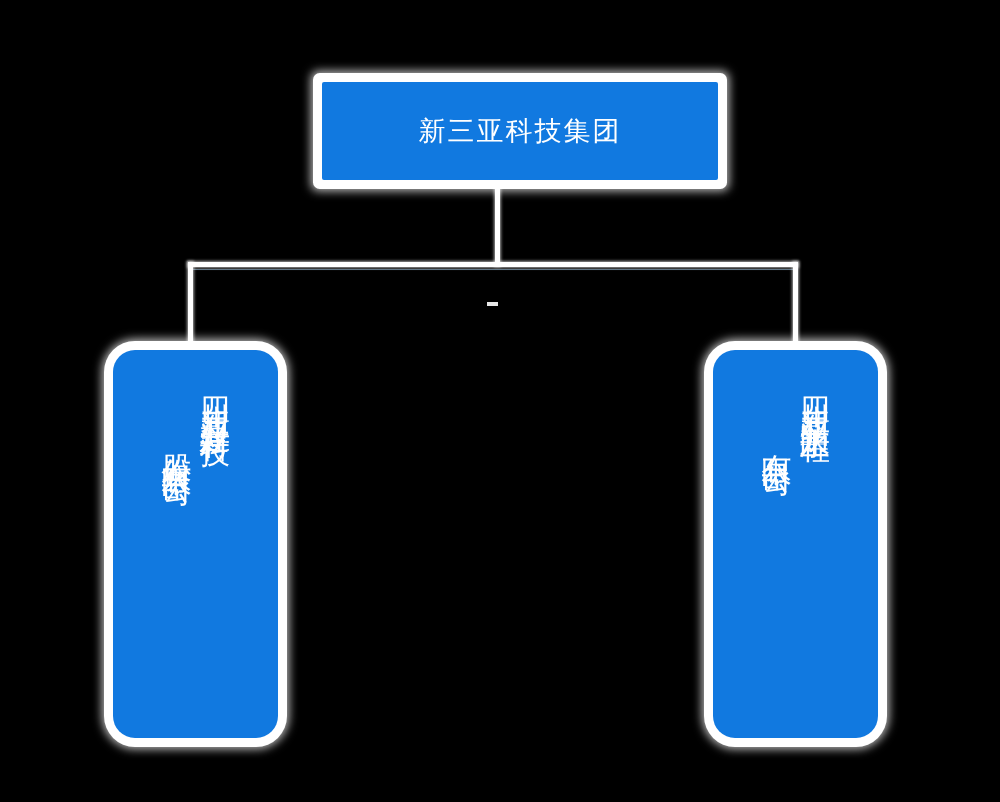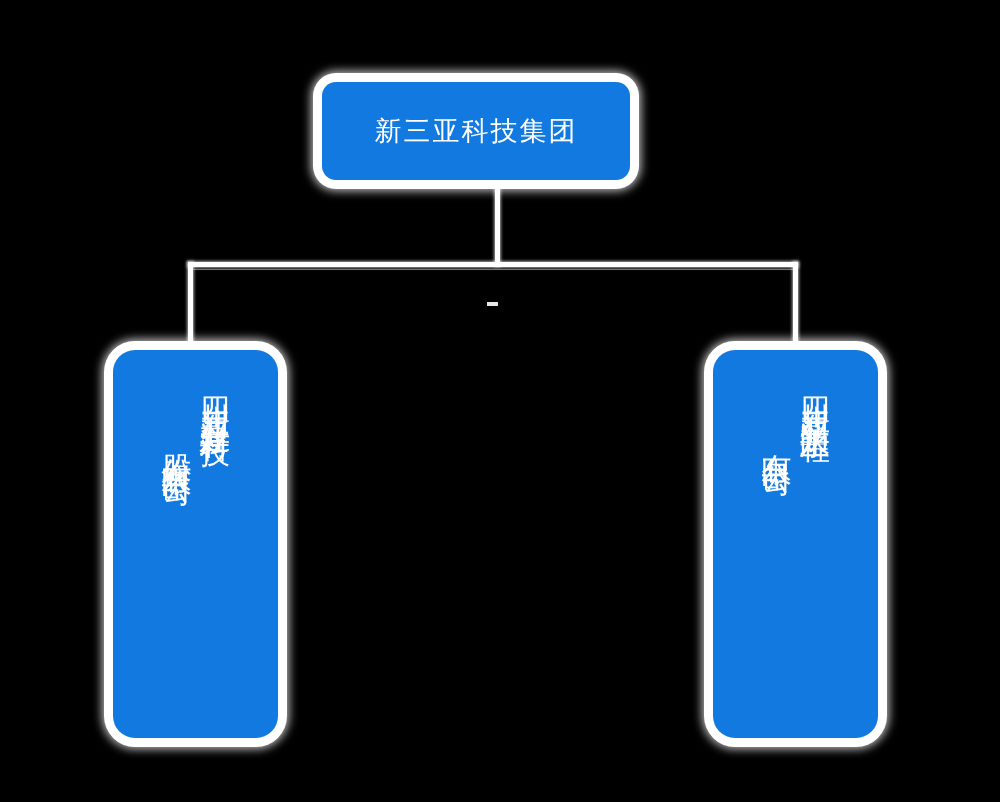--- a/index.html
+++ b/index.html
@@ -82,23 +82,23 @@
       0 0 10px 11px rgba(255,255,255,0.75);
     display: flex;
     align-items: center;
     justify-content: center;
     box-sizing: border-box;
   }
 
   .node-root {
     left: 322px;
     top: 82px;
-    width: 308px;
+    width: 396px;
     height: 98px;
-    border-radius: 14px;
+    border-radius: 2px;
   }
   .node-root .label-h {
     color: #ffffff;
     font-size: 27px;
     letter-spacing: 2px;
     line-height: 1.2;
     white-space: nowrap;
     text-align: center;
   }
 

